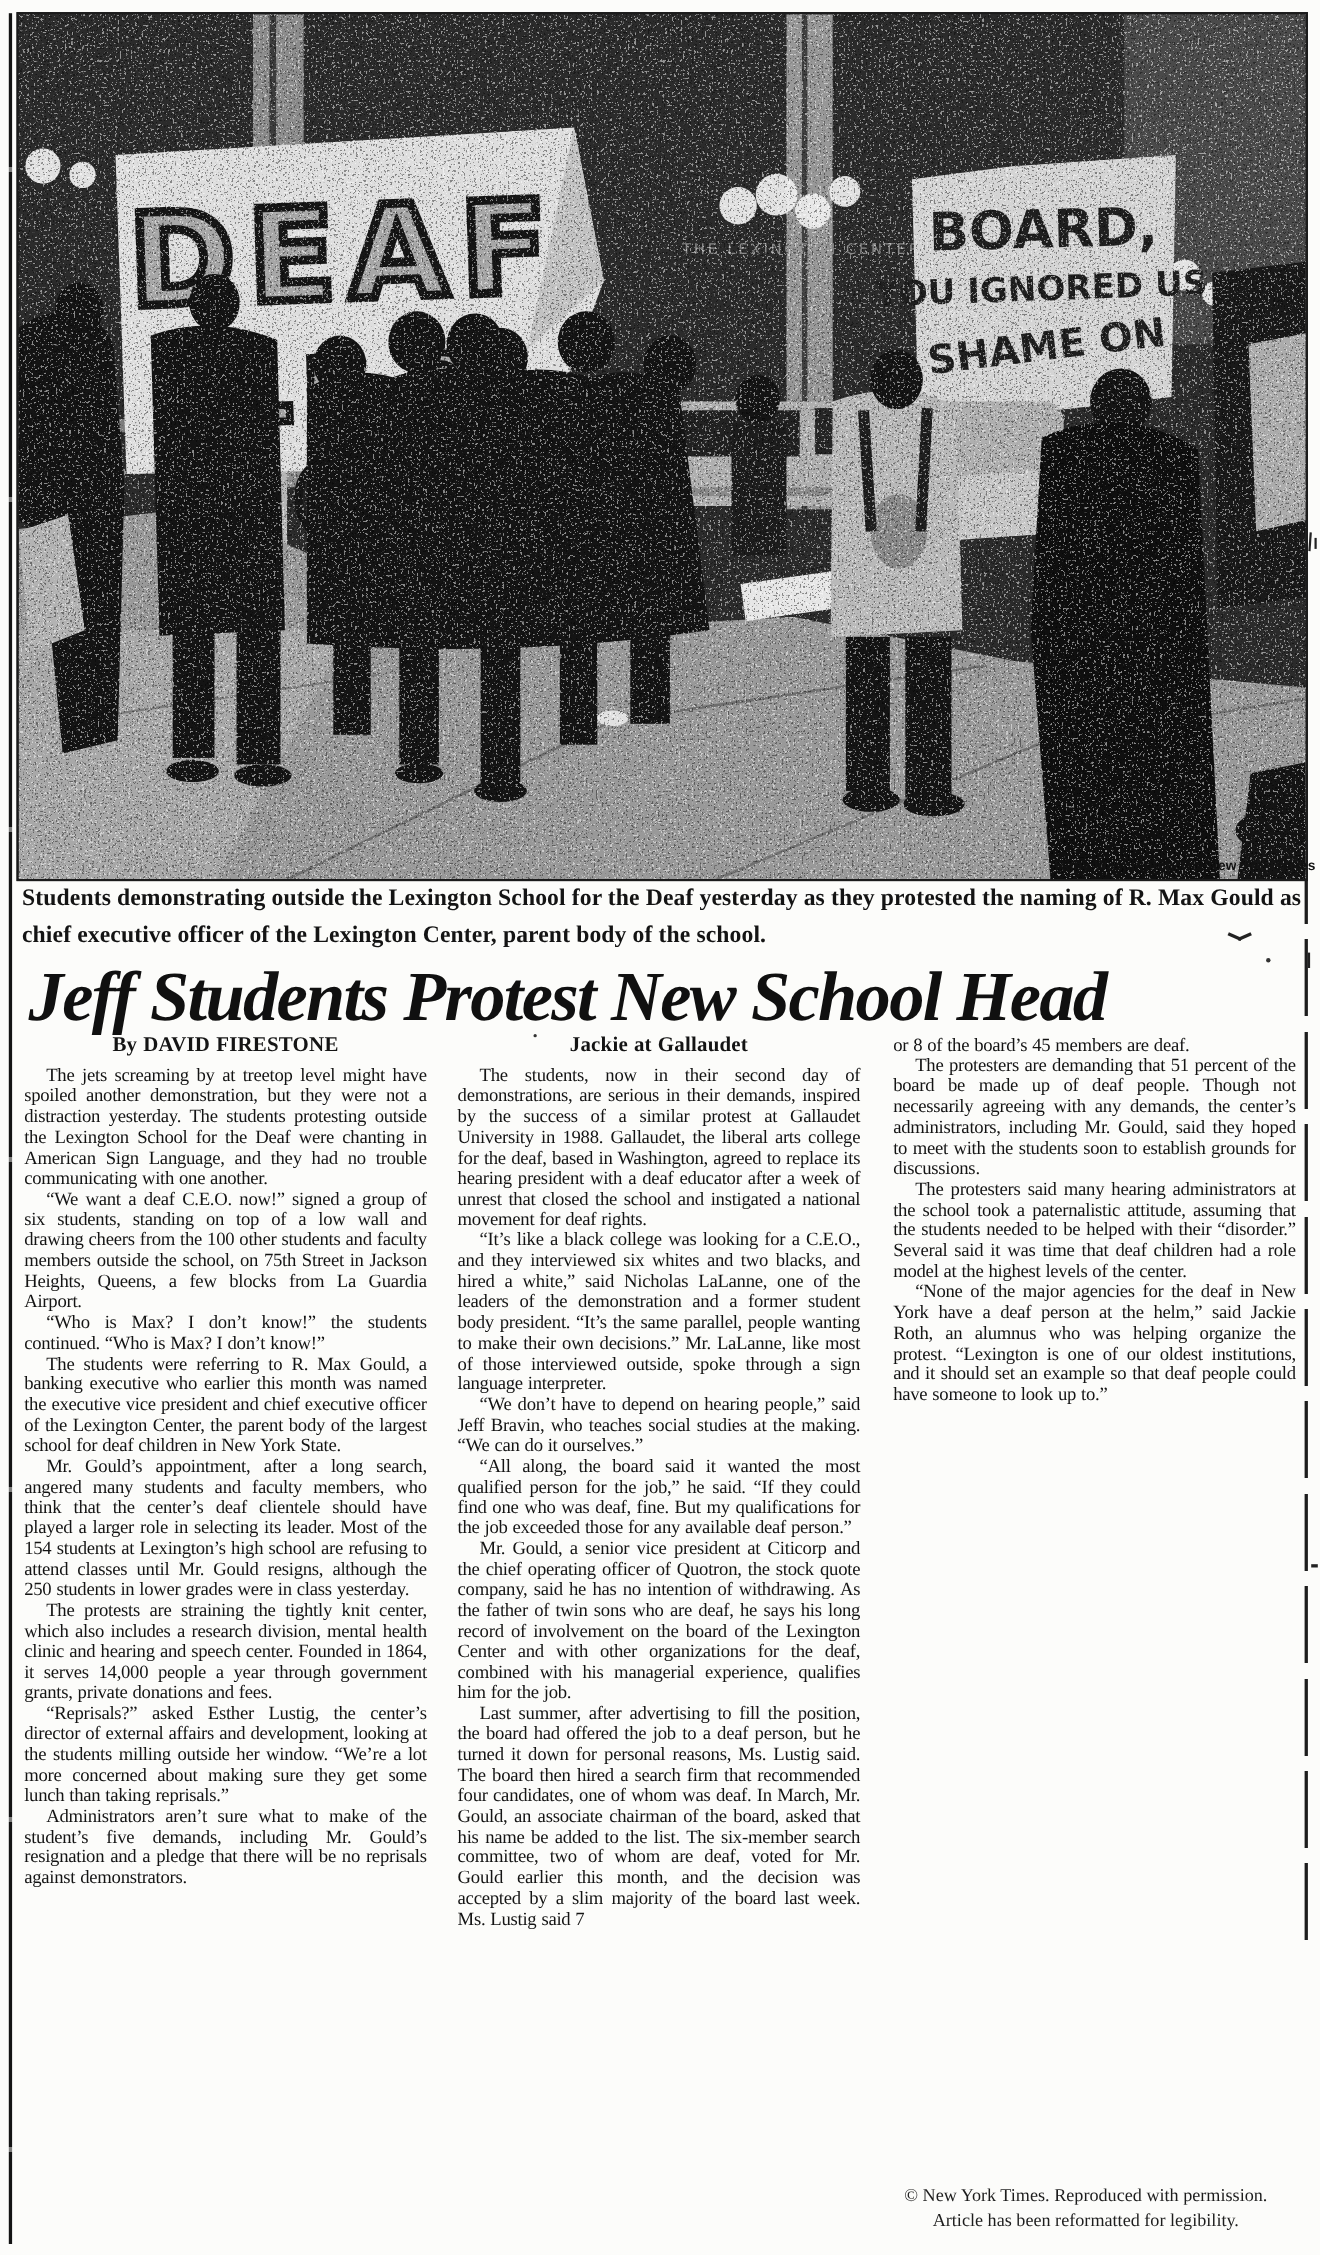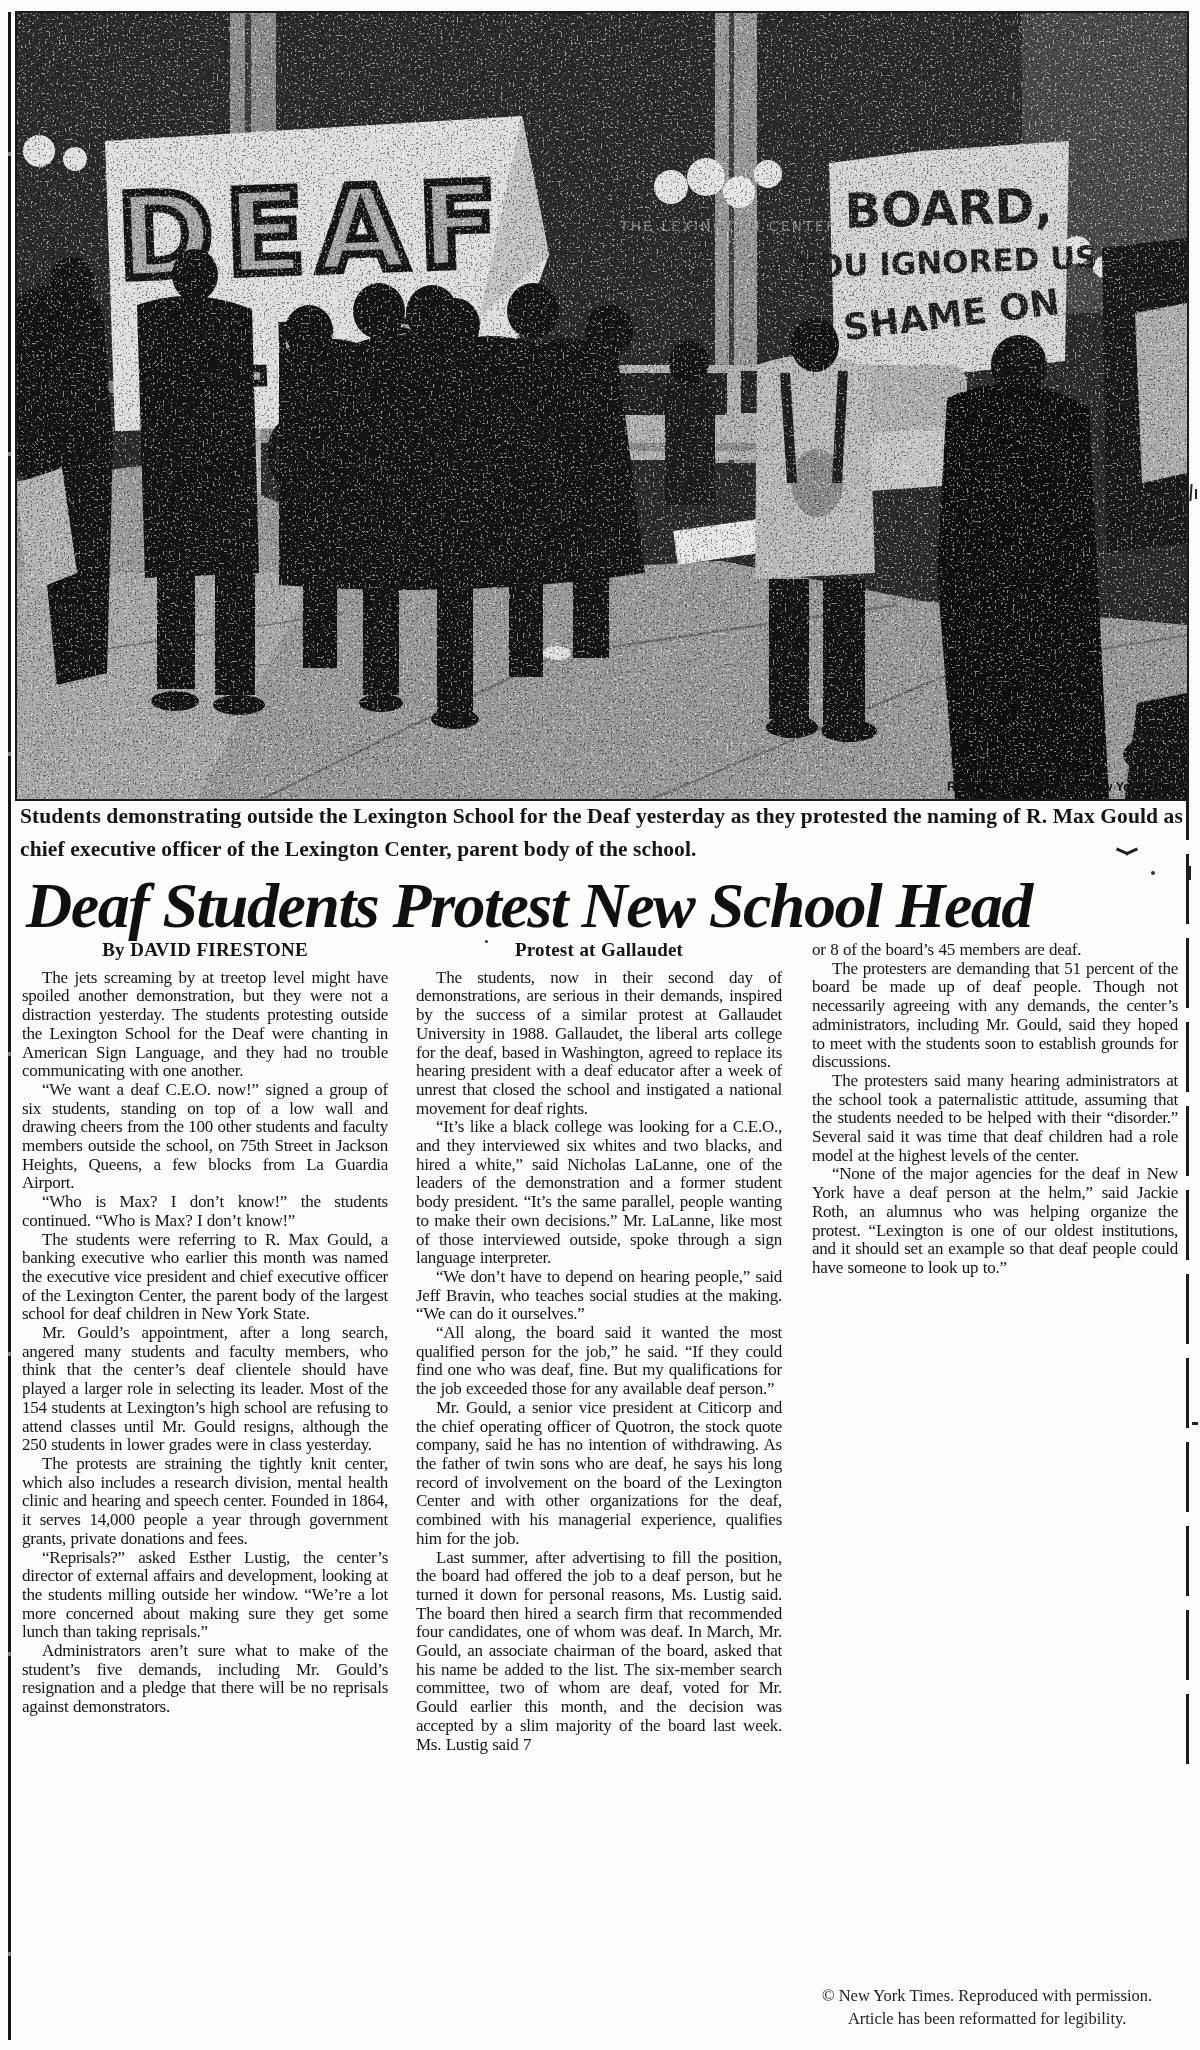--- a/index.html
+++ b/index.html
@@ -13,21 +13,21 @@
   .tick{position:absolute;background:#222;}
   .dot{position:absolute;background:#333;border-radius:50%;}
   .caret-mark{position:absolute;left:1116px;top:850px;width:22px;height:11px;}
   .caret-mark:before,.caret-mark:after{content:"";position:absolute;top:0;width:13px;height:3px;background:#222;}
   .caret-mark:before{left:0;transform:rotate(24deg);}
   .caret-mark:after{right:0;transform:rotate(-24deg);}
   
   .photo{position:absolute;left:15px;top:11px;width:1170px;height:786px;border:2px solid #1b1b1b;background:#2b2b2b;}
   .photo svg{display:block;width:100%;height:100%;}
   
-  .credit{position:absolute;top:780px;right:16px;font-family:"Liberation Sans",sans-serif;
+  .credit{position:absolute;top:780px;right:4px;font-family:"Liberation Sans",sans-serif;
           font-weight:700;font-size:12.5px;letter-spacing:.2px;color:#111;}
   .caption{position:absolute;left:20px;top:800px;width:1168px;
            font-weight:700;font-size:21.5px;line-height:33px;color:#141414;letter-spacing:.1px;}
   
   .headline{position:absolute;left:26px;top:874px;width:1150px;margin:0;
             font-style:italic;font-weight:700;font-size:64px;line-height:1.0;
             letter-spacing:-1.5px;white-space:nowrap;color:#101010;}
   
   .col{position:absolute;top:941px;width:366px;font-size:17px;line-height:18.7px;
        text-align:justify;letter-spacing:-.25px;word-spacing:.5px;color:#141414;}
@@ -174,36 +174,36 @@
       </g>
 
       <rect width="1170" height="786" filter="url(#speckW)" opacity="0.5"></rect>
       <rect width="1170" height="786" filter="url(#speckB)" opacity="0.4"></rect>
     </svg>
   </div>
 
   <div class="credit">Ruby Washington/The New York Times</div>
   <div class="caption">Students demonstrating outside the Lexington School for the Deaf yesterday as they protested the naming of R. Max Gould as chief executive officer of the Lexington Center, parent body of the school.</div>
 
-  <h1 class="headline">Deaf Students Protest New School Head</h1>
+  <h1 class="headline">Jeff Students Protest New School Head</h1>
 
   <div class="col col1">
     <div class="byline">By DAVID FIRESTONE</div>
     <p>The jets screaming by at treetop level might have spoiled another demonstration, but they were not a distraction yesterday. The students protesting outside the Lexington School for the Deaf were chanting in American Sign Language, and they had no trouble communicating with one another.</p>
     <p>“We want a deaf C.E.O. now!” signed a group of six students, standing on top of a low wall and drawing cheers from the 100 other students and faculty members outside the school, on 75th Street in Jackson Heights, Queens, a few blocks from La Guardia Airport.</p>
     <p>“Who is Max? I don’t know!” the students continued. “Who is Max? I don’t know!”</p>
     <p>The students were referring to R. Max Gould, a banking executive who earlier this month was named the executive vice president and chief executive officer of the Lexington Center, the parent body of the largest school for deaf children in New York State.</p>
     <p>Mr. Gould’s appointment, after a long search, angered many students and faculty members, who think that the center’s deaf clientele should have played a larger role in selecting its leader. Most of the 154 students at Lexington’s high school are refusing to attend classes until Mr. Gould resigns, although the 250 students in lower grades were in class yesterday.</p>
     <p>The protests are straining the tightly knit center, which also includes a research division, mental health clinic and hearing and speech center. Founded in 1864, it serves 14,000 people a year through government grants, private donations and fees.</p>
     <p>“Reprisals?” asked Esther Lustig, the center’s director of external affairs and development, looking at the students milling outside her window. “We’re a lot more concerned about making sure they get some lunch than taking reprisals.”</p>
     <p>Administrators aren’t sure what to make of the student’s five demands, including Mr. Gould’s resignation and a pledge that there will be no reprisals against demonstrators.</p>
   </div>
 
   <div class="col col2">
-    <div class="subhead">Protest at Gallaudet</div>
+    <div class="subhead">Jackie at Gallaudet</div>
     <p>The students, now in their second day of demonstrations, are serious in their demands, inspired by the success of a similar protest at Gallaudet University in 1988. Gallaudet, the liberal arts college for the deaf, based in Washington, agreed to replace its hearing president with a deaf educator after a week of unrest that closed the school and instigated a national movement for deaf rights.</p>
     <p>“It’s like a black college was looking for a C.E.O., and they interviewed six whites and two blacks, and hired a white,” said Nicholas LaLanne, one of the leaders of the demonstration and a former student body president. “It’s the same parallel, people wanting to make their own decisions.” Mr. LaLanne, like most of those interviewed outside, spoke through a sign language interpreter.</p>
     <p>“We don’t have to depend on hearing people,” said Jeff Bravin, who teaches social studies at the making. “We can do it ourselves.”</p>
     <p>“All along, the board said it wanted the most qualified person for the job,” he said. “If they could find one who was deaf, fine. But my qualifications for the job exceeded those for any available deaf person.”</p>
     <p>Mr. Gould, a senior vice president at Citicorp and the chief operating officer of Quotron, the stock quote company, said he has no intention of withdrawing. As the father of twin sons who are deaf, he says his long record of involvement on the board of the Lexington Center and with other organizations for the deaf, combined with his managerial experience, qualifies him for the job.</p>
     <p>Last summer, after advertising to fill the position, the board had offered the job to a deaf person, but he turned it down for personal reasons, Ms. Lustig said. The board then hired a search firm that recommended four candidates, one of whom was deaf. In March, Mr. Gould, an associate chairman of the board, asked that his name be added to the list. The six-member search committee, two of whom are deaf, voted for Mr. Gould earlier this month, and the decision was accepted by a slim majority of the board last week. Ms. Lustig said 7</p>
   </div>
 
   <div class="col col3">
     <p class="noindent">or 8 of the board’s 45 members are deaf.</p>

